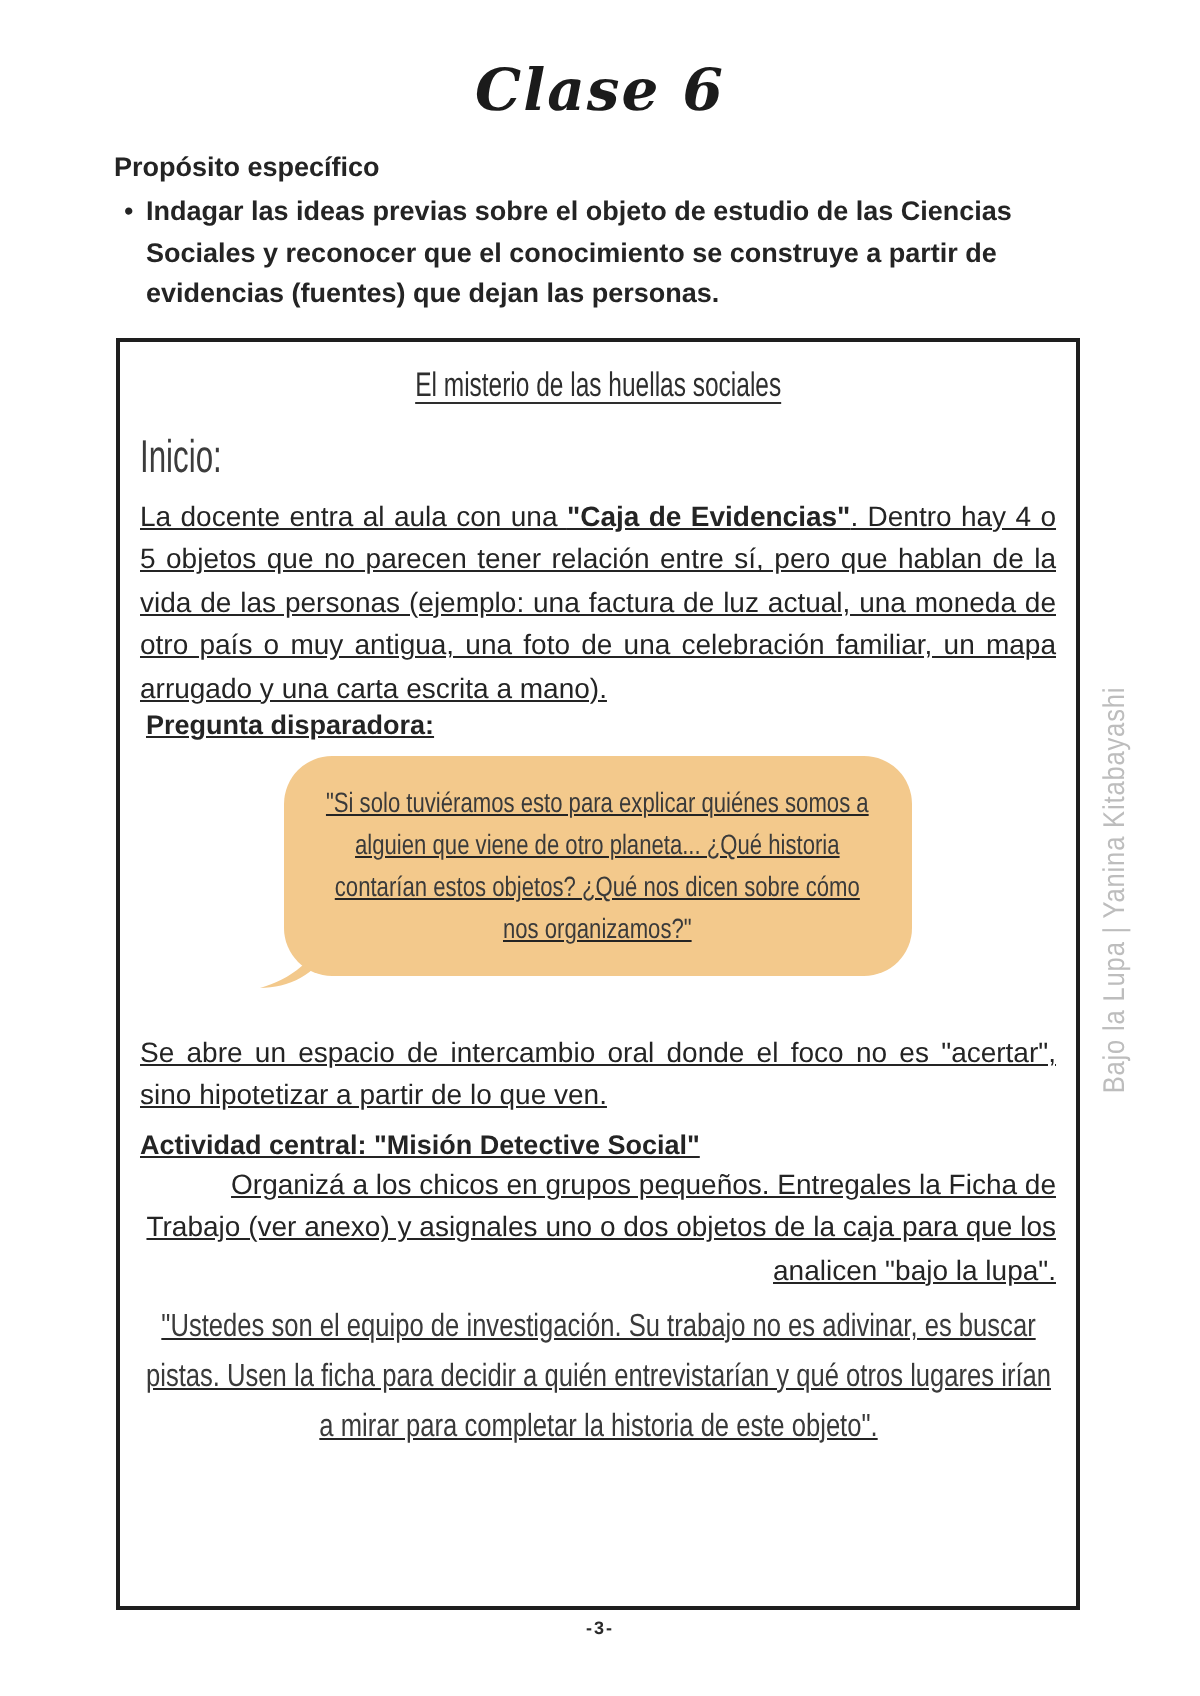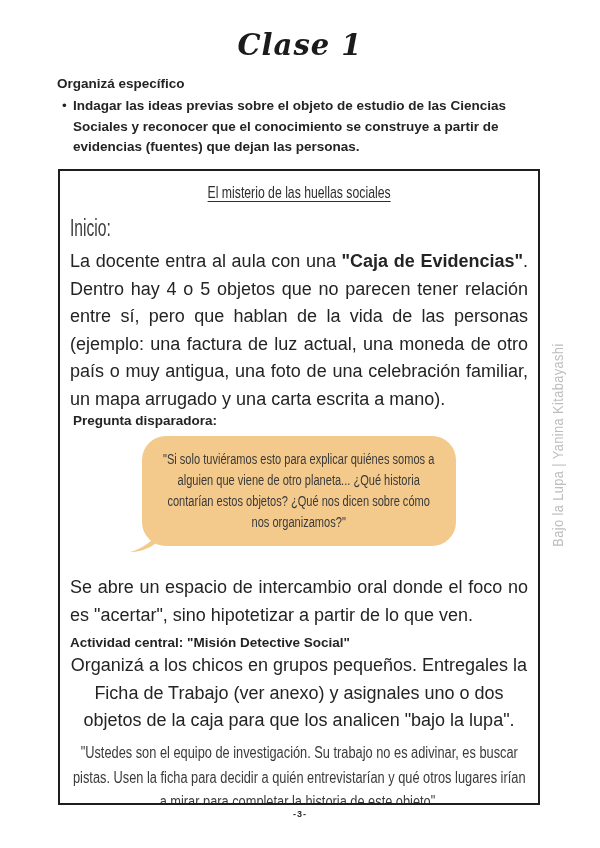--- a/index.html
+++ b/index.html
@@ -33,20 +33,21 @@
 
   
   .lesson-box {
     margin-top:12px;
     margin-left:58px;
     width:482px;
     height:636px;
     border:2px solid #1e1e1e;
     padding:0 10px;
     overflow:hidden;
+    text-decoration:underline;
   }
 
   .box-title-row { text-align:center; margin-top:12px; }
   .box-title {
     display:inline-block;
     transform:scaleX(0.72);
     transform-origin:center;
     white-space:nowrap;
     font-size:17px;
     color:#2e2e2e;
@@ -59,23 +60,23 @@
   .section-heading {
     display:inline-block;
     transform:scaleX(0.68);
     transform-origin:left center;
     white-space:nowrap;
     font-size:23px;
     font-weight:400;
     color:#3c3c3c;
   }
 
-  .body-par { font-size:18px; line-height:1.53; text-align:justify; margin-top:6px; }
+  .body-par { font-size:14px; line-height:1.53; text-align:justify; margin-top:6px; }
   .body-par.closing { margin-top:28px; }
-  .body-par.left-align { text-align:center; margin-top:2px; }
+  .body-par.left-align { text-align:right; margin-top:2px; }
   .inline-bold { font-weight:bold; }
 
   .sub-heading { font-weight:bold; font-size:13.5px; padding-left:3px; }
   .sub-heading.activity { margin-top:6px; padding-left:0; }
 
   
   .bubble-wrap { position:relative; width:314px; margin:8px auto 0; }
   .bubble {
     background:#F3C98C;
     border-radius:24px;
@@ -138,24 +139,24 @@
     transform:rotate(-90deg) scaleX(0.85);
     color:#bdbdbd;
     font-size:15px;
     letter-spacing:0.5px;
     white-space:nowrap;
   }
 </style>
 </head>
 <body>
 
-<div class="doc-title">Clase 1</div>
+<div class="doc-title">Clase 6</div>
 
 <div class="purpose">
-  <div class="purpose-heading">Organizá específico</div>
+  <div class="purpose-heading">Propósito específico</div>
   <div class="purpose-bullet">
     <span class="bullet-marker">•</span>
     <span class="purpose-text">Indagar las ideas previas sobre el objeto de estudio de las Ciencias Sociales y reconocer que el conocimiento se construye a partir de evidencias (fuentes) que dejan las personas.</span>
   </div>
 </div>
 
 <div class="lesson-box">
 
   <div class="box-title-row">
     <span class="box-title">El misterio de las huellas sociales</span>

